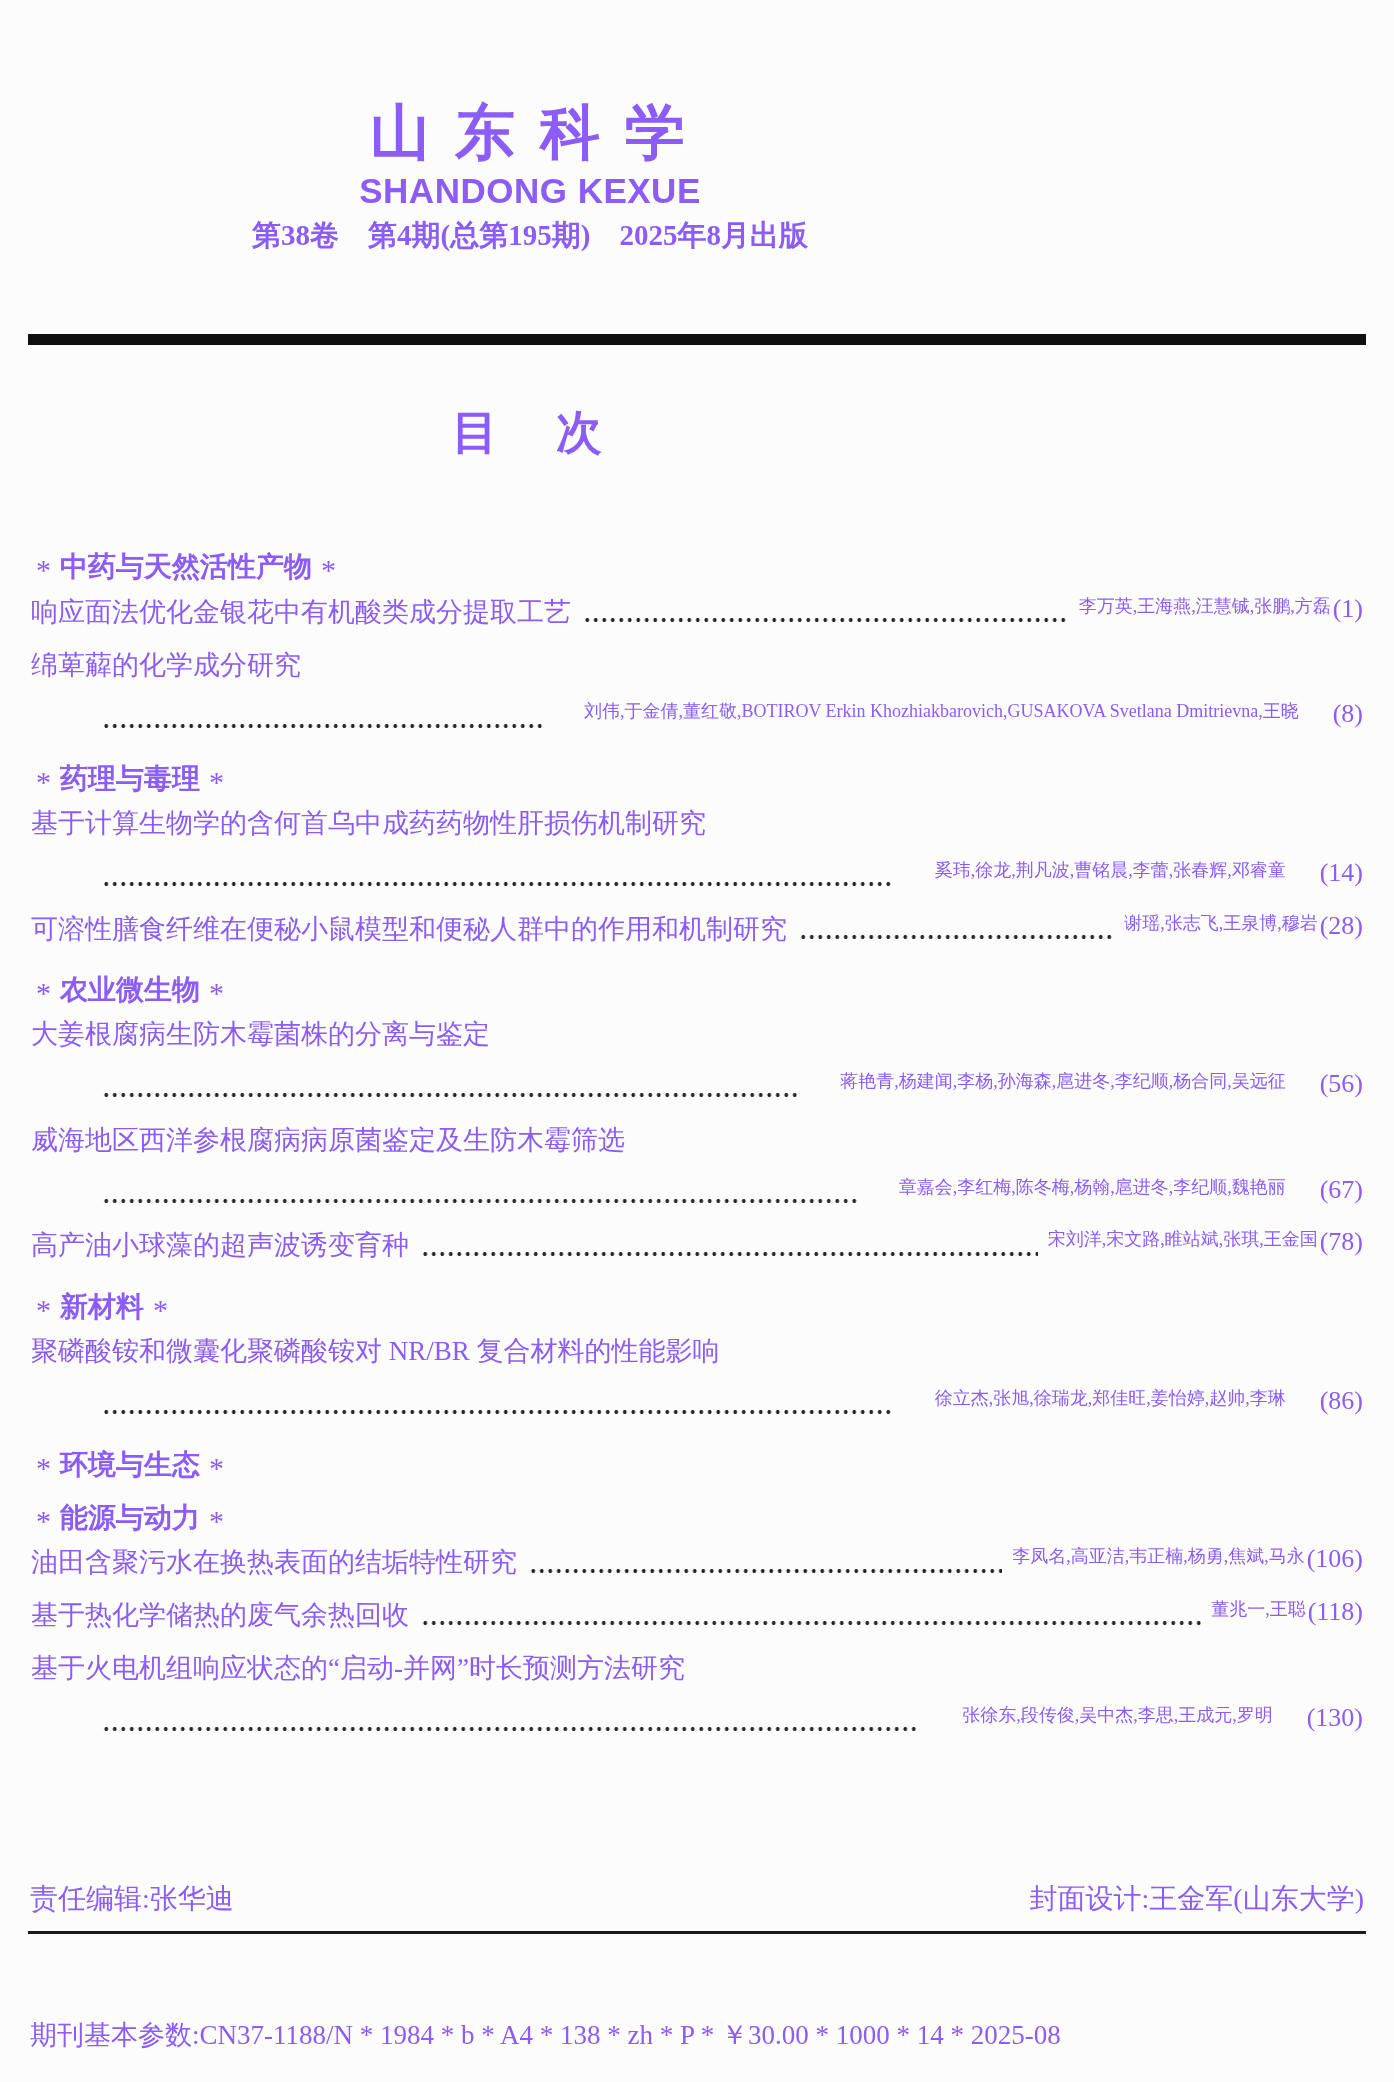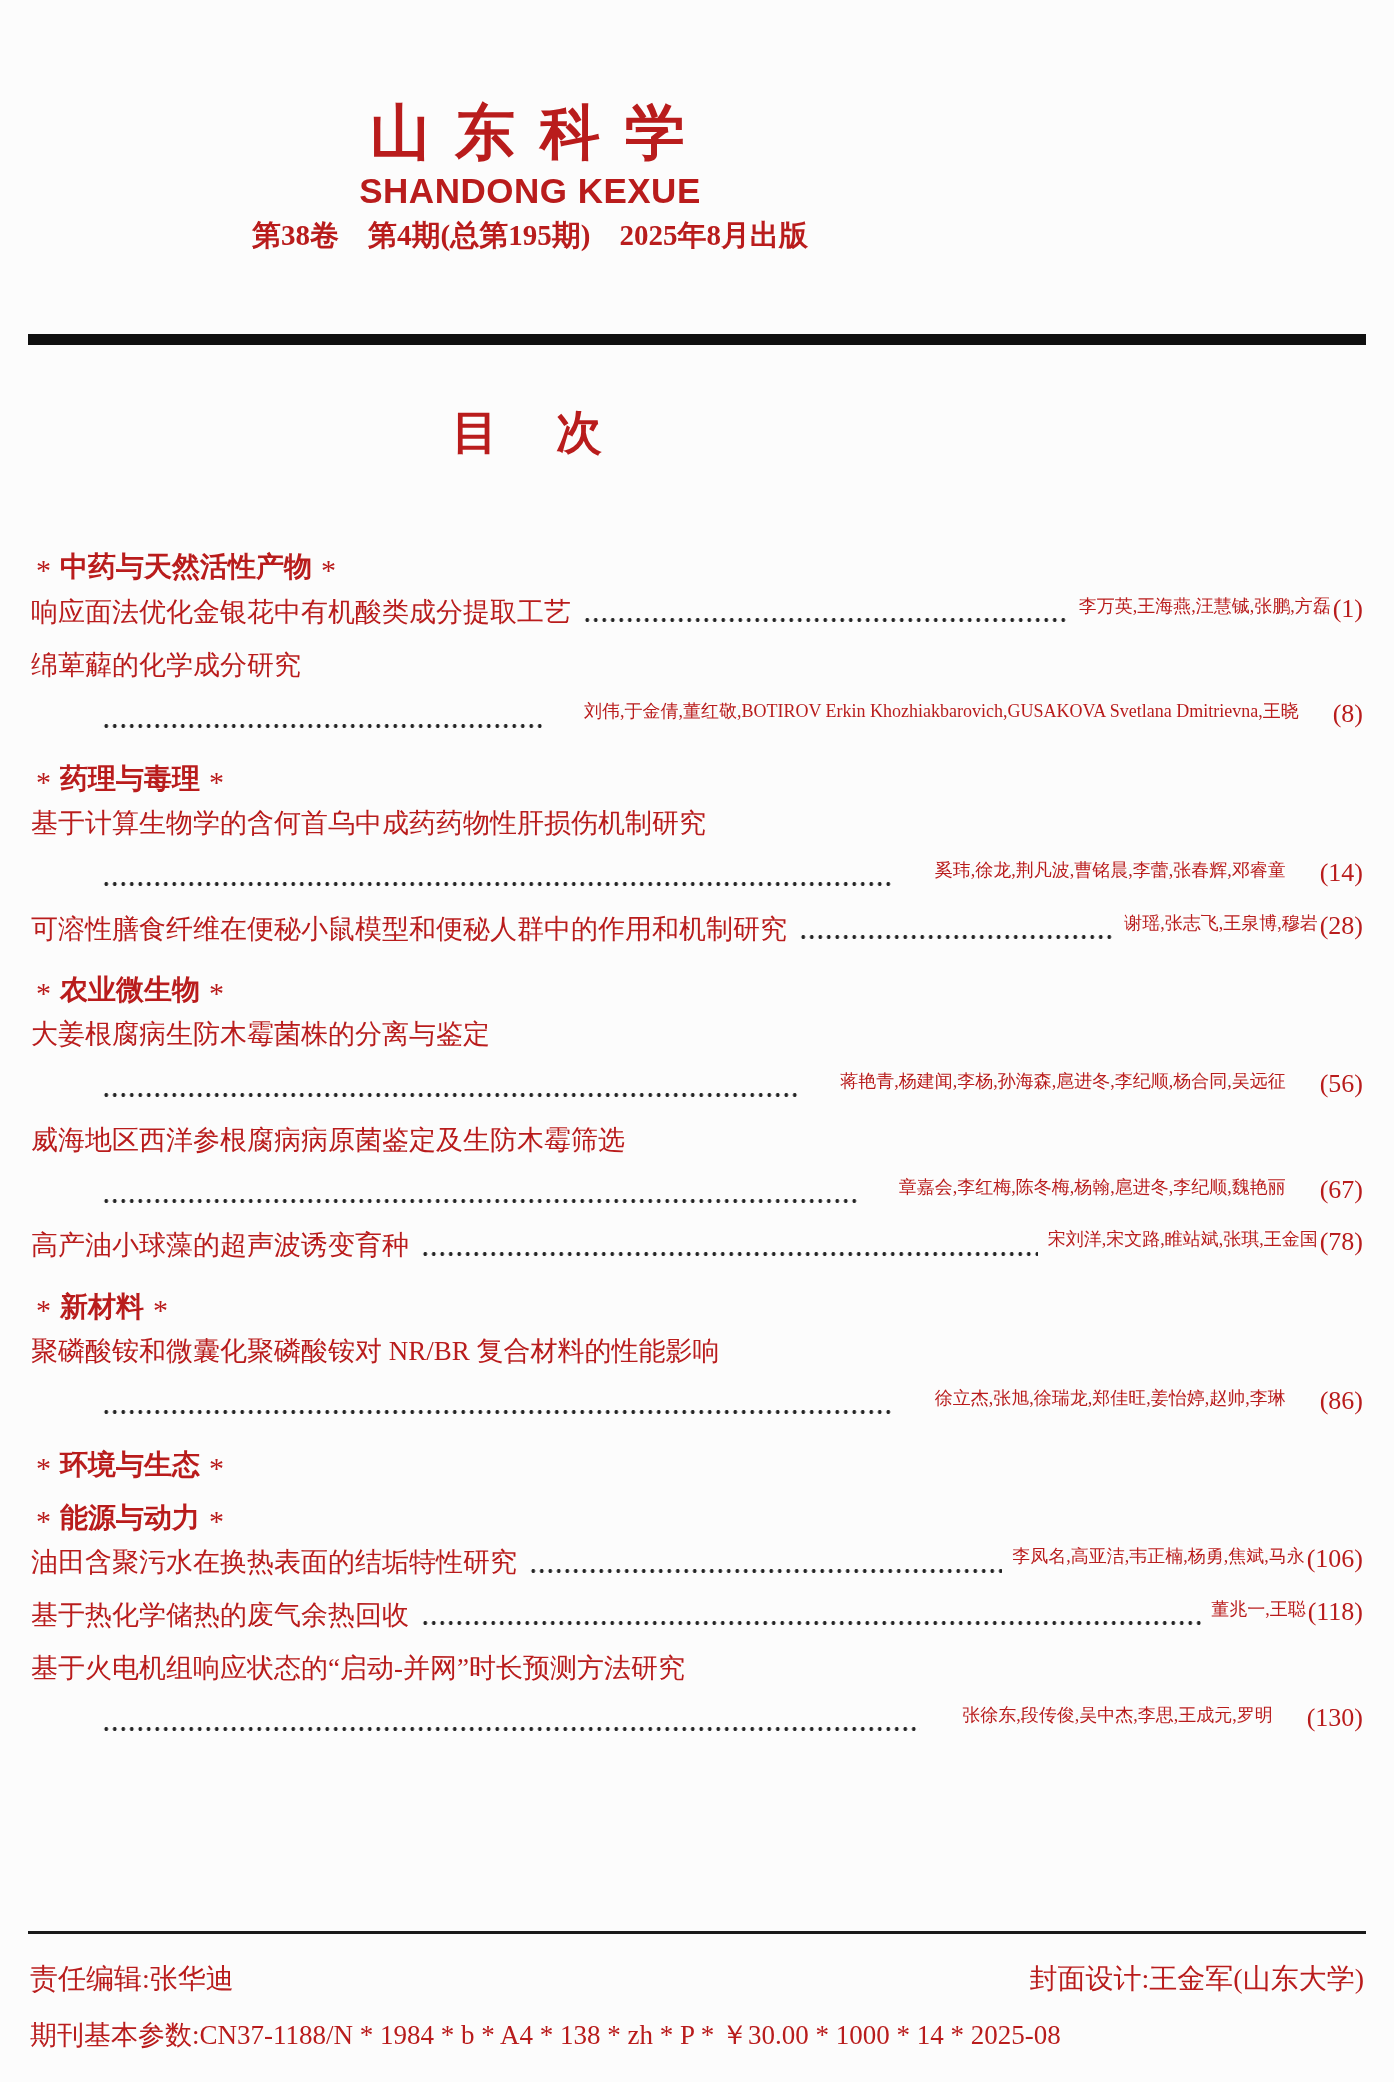--- a/index.html
+++ b/index.html
@@ -1,18 +1,18 @@
 <!DOCTYPE html>
 <html><head>
 <meta charset="utf-8">
 <style>
   html,body{margin:0;padding:0;background:#e8e8e8;}
   .page{
     position:relative; width:1394px; height:2082px; margin:0 auto;
-    background:#fcfcfc; color:#b91c1c; overflow:hidden;
+    background:#fcfcfc; color:#8b5cf6; overflow:hidden;
     font-family:"Liberation Serif","DejaVu Serif",serif;
   }
   
   .header{position:absolute; top:102px; left:30px; width:1000px; text-align:center;}
   .jt-cn{font-size:60px; font-weight:700; letter-spacing:5px; line-height:1.05; white-space:nowrap;}
   .jt-en{font-family:"Liberation Sans","DejaVu Sans",sans-serif; font-size:35px; font-weight:700; letter-spacing:.5px; margin-top:6px;}
   .issue{font-size:29px; font-weight:700; margin-top:5px; white-space:nowrap;}
   .rule-thick{position:absolute; top:334px; left:28px; width:1338px; height:11px; background:#101010;}
   .toc-title{position:absolute; top:402px; left:30px; width:1000px; text-align:center; font-size:46px; font-weight:700; letter-spacing:6px;}
   
@@ -26,21 +26,21 @@
     background-image:radial-gradient(circle, #242424 1.7px, rgba(0,0,0,0) 2.1px);
     background-size:8.5px 10px; background-position:0 50%; background-repeat:repeat-x;
   }
   .authors{font-size:18px;}
   .page-no{font-size:26px; margin-left:2px;}
   .cont{padding-left:71px;gap:32px;}
   .cont .leader{margin-left:0;}
   .sp{font-style:italic;}
   
   .rule-thin{position:absolute; top:1931px; left:28px; width:1338px; height:3px; background:#1a1a1a;}
-  .footer-line{position:absolute; top:1960px; left:30px; width:1334px; display:flex; justify-content:space-between; font-size:28px;}
+  .footer-line{position:absolute; top:1880px; left:30px; width:1334px; display:flex; justify-content:space-between; font-size:28px;}
   .footer-params{position:absolute; top:2017px; left:30px; font-size:27px; white-space:nowrap;}
 </style>
 </head>
 <body>
 
 <div class="page">
 
   <div class="header">
     <div class="jt-cn">山 东 科 学</div>
     <div class="jt-en">SHANDONG KEXUE</div>

